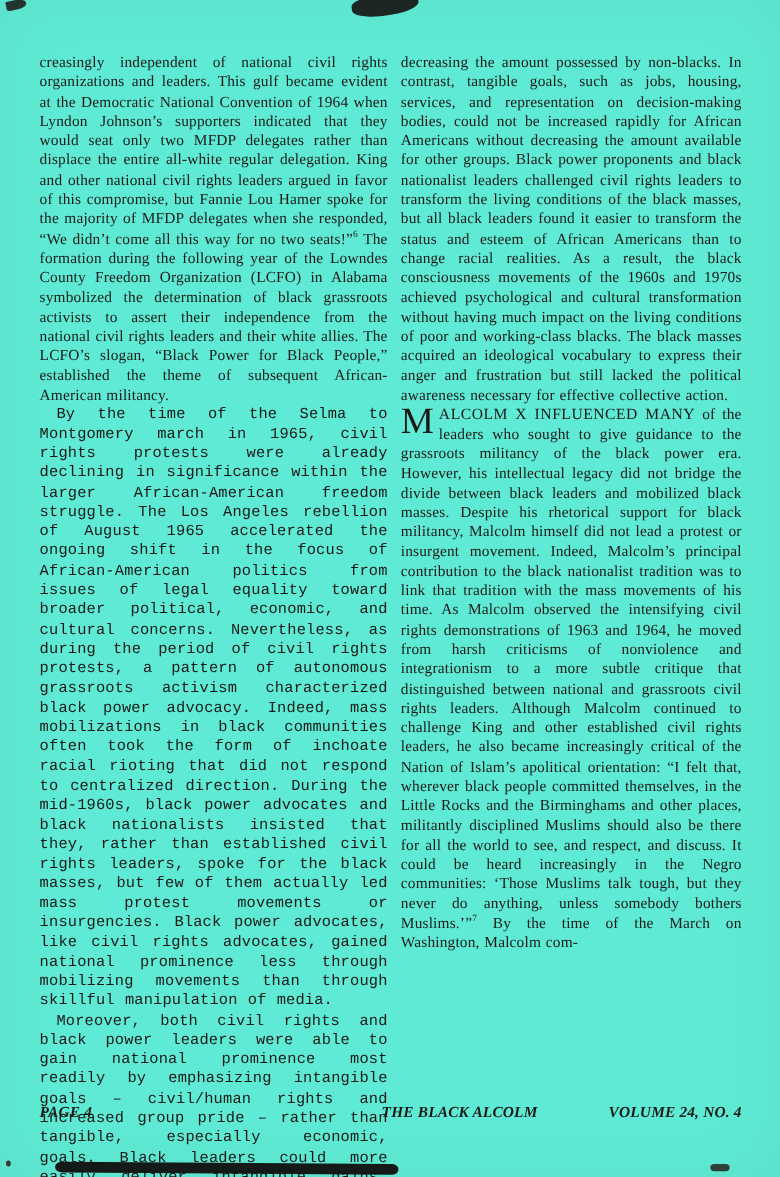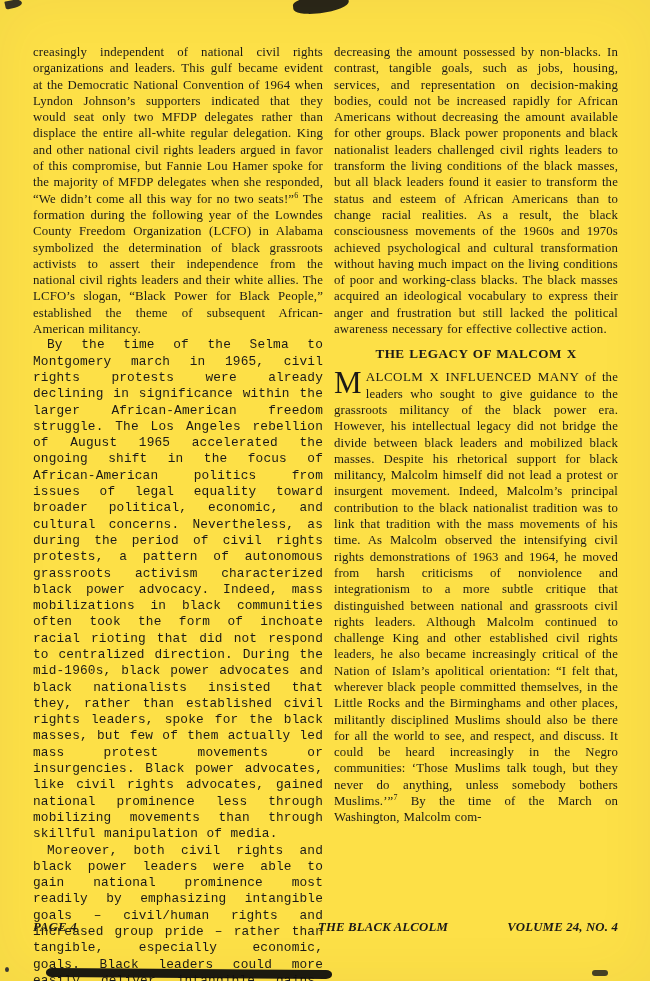--- a/index.html
+++ b/index.html
@@ -7,21 +7,21 @@
     padding: 0;
     width: 650px;
     height: 981px;
     overflow: hidden;
   }
   .page {
     position: relative;
     width: 650px;
     height: 981px;
     background: radial-gradient(ellipse at 48% 40%, #f8f7f4 0%, #f5f4f0 60%, #f0efeа 100%);
-    background-color: #fde047;
+    background-color: #5eead4;
     box-shadow: inset 0 0 60px rgba(80,70,55,0.06);
     font-family: "Liberation Serif", "DejaVu Serif", serif;
     color: #1c1a17;
     overflow: hidden;
   }
   .columns {
     position: absolute;
     top: 44px;
     left: 33px;
     width: 585px;
@@ -112,21 +112,20 @@
 <div class="page">
 
   <div class="columns">
     <div class="col col-left">
         <p class="para"><span>creasingly independent of national civil rights organizations and leaders. This gulf became evident at the Democratic National Convention of 1964 when Lyndon Johnson’s supporters indicated that they would seat only two MFDP delegates rather than displace the entire all-white regular delegation. King and other national civil rights leaders argued in favor of this compromise, but Fannie Lou Hamer spoke for the majority of MFDP delegates when she responded, “We didn’t come all this way for no two seats!”</span><span class="sup">6</span><span> The formation during the following year of the Lowndes County Freedom Organization (LCFO) in Alabama symbolized the determination of black grassroots activists to assert their independence from the national civil rights leaders and their white allies. The LCFO’s slogan, “Black Power for Black People,” established the theme of subsequent African-American militancy.</span></p>
         <p class="para indent"><span>By the time of the Selma to Montgomery march in 1965, civil rights protests were already declining in significance within the larger African-American freedom struggle. The Los Angeles rebellion of August 1965 accelerated the ongoing shift in the focus of African-American politics from issues of legal equality toward broader political, economic, and cultural concerns. Nevertheless, as during the period of civil rights protests, a pattern of autonomous grassroots activism characterized black power advocacy. Indeed, mass mobilizations in black communities often took the form of inchoate racial rioting that did not respond to centralized direction. During the mid-1960s, black power advocates and black nationalists insisted that they, rather than established civil rights leaders, spoke for the black masses, but few of them actually led mass protest movements or insurgencies. Black power advocates, like civil rights advocates, gained national prominence less through mobilizing movements than through skillful manipulation of media.</span></p>
         <p class="para indent"><span>Moreover, both civil rights and black power leaders were able to gain national prominence most readily by emphasizing intangible goals – civil/human rights and increased group pride – rather than tangible, especially economic, goals. Black leaders could more easily deliver intangible gains, because such gains did not involve fixed-sum values and thus could be achieved without</span></p>
       </div>
     <div class="col col-right">
         <p class="para"><span>decreasing the amount possessed by non-blacks. In contrast, tangible goals, such as jobs, housing, services, and representation on decision-making bodies, could not be increased rapidly for African Americans without decreasing the amount available for other groups. Black power proponents and black nationalist leaders challenged civil rights leaders to transform the living conditions of the black masses, but all black leaders found it easier to transform the status and esteem of African Americans than to change racial realities. As a result, the black consciousness movements of the 1960s and 1970s achieved psychological and cultural transformation without having much impact on the living conditions of poor and working-class blacks. The black masses acquired an ideological vocabulary to express their anger and frustration but still lacked the political awareness necessary for effective collective action.</span></p>
-        <div class="col-heading">THE LEGACY OF MALCOM X</div>
         <p class="para"><span class="dropcap">M</span><span class="smallcaps">ALCOLM X INFLUENCED MANY</span><span> of the leaders who sought to give guidance to the grassroots militancy of the black power era. However, his intellectual legacy did not bridge the divide between black leaders and mobilized black masses. Despite his rhetorical support for black militancy, Malcolm himself did not lead a protest or insurgent movement. Indeed, Malcolm’s principal contribution to the black nationalist tradition was to link that tradition with the mass movements of his time. As Malcolm observed the intensifying civil rights demonstrations of 1963 and 1964, he moved from harsh criticisms of nonviolence and integrationism to a more subtle critique that distinguished between national and grassroots civil rights leaders. Although Malcolm continued to challenge King and other established civil rights leaders, he also became increasingly critical of the Nation of Islam’s apolitical orientation: “I felt that, wherever black people committed themselves, in the Little Rocks and the Birminghams and other places, militantly disciplined Muslims should also be there for all the world to see, and respect, and discuss. It could be heard increasingly in the Negro communities: ‘Those Muslims </span><span class="italic">talk</span><span> tough, but they never </span><span class="italic">do</span><span> anything, unless somebody bothers Muslims.’”</span><span class="sup">7</span><span> By the time of the March on Washington, Malcolm com-</span></p>
       </div>
   </div>
 
   <div class="footer">
     <span class="page-number">PAGE 4</span>
     <span class="journal-title">THE BLACK ALCOLM</span>
     <span class="volume-info">VOLUME 24, NO. 4</span>
   </div>
 

